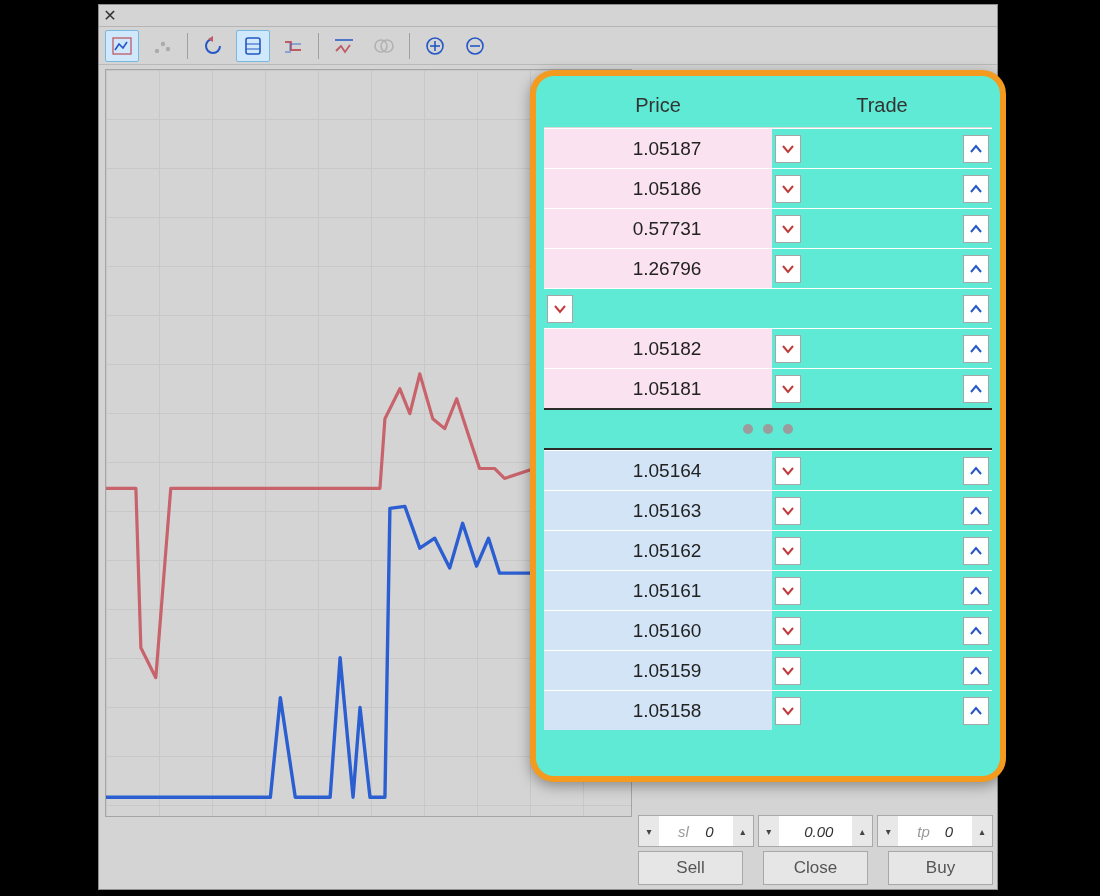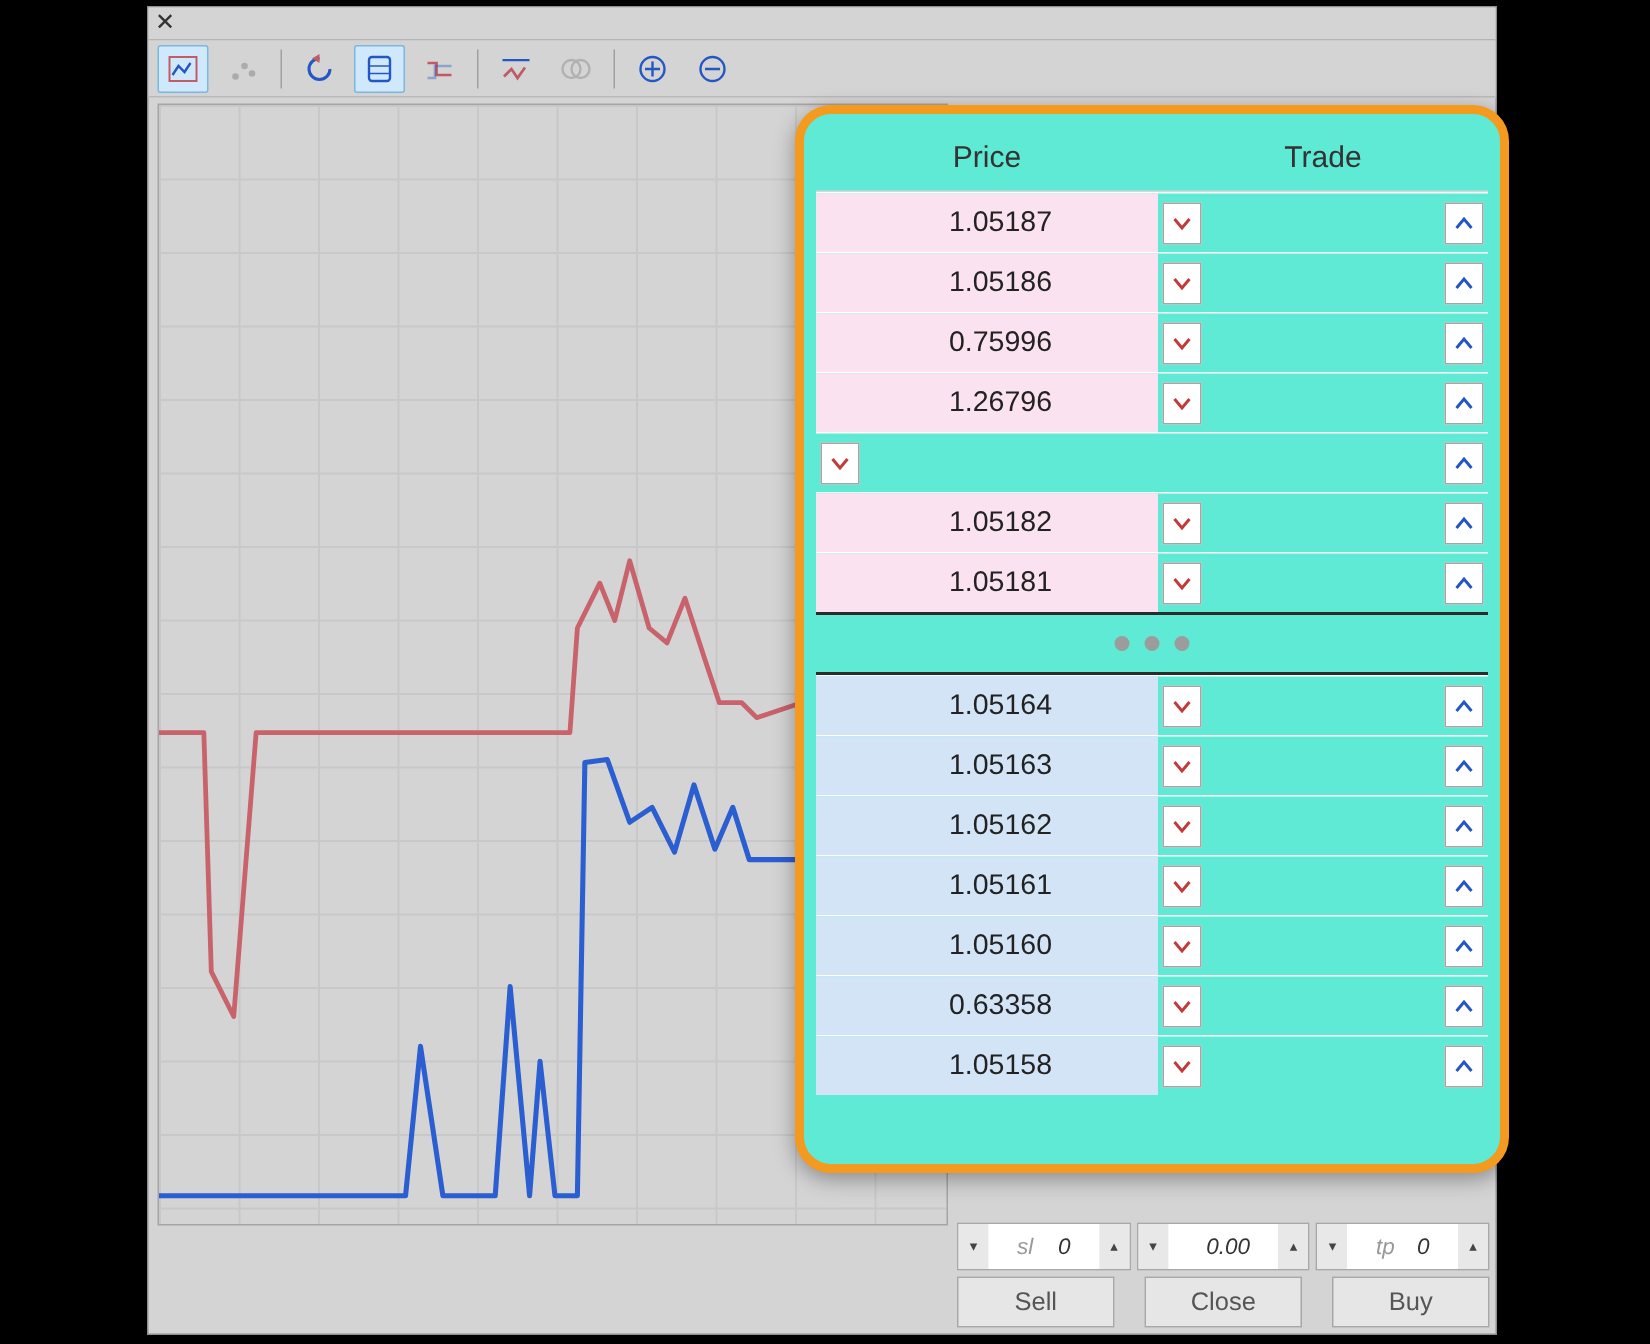--- a/index.html
+++ b/index.html
@@ -202,21 +202,21 @@
             </div>
             <div class="tspace"></div>
             <div class="tbtn">
               <svg viewBox="0 0 14 10">
                 <polyline points="2,8 7,2 12,8" fill="none" stroke="#2457c5" stroke-width="2"></polyline>
               </svg>
             </div>
           </div>
         </div>
         <div class="dom-row ask">
-          <div class="pcell">0.75996</div>
+          <div class="pcell">0.57731</div>
           <div class="tcell">
             <div class="tbtn">
               <svg viewBox="0 0 14 10">
                 <polyline points="2,2 7,8 12,2" fill="none" stroke="#c23b3b" stroke-width="2"></polyline>
               </svg>
             </div>
             <div class="tspace"></div>
             <div class="tbtn">
               <svg viewBox="0 0 14 10">
                 <polyline points="2,8 7,2 12,8" fill="none" stroke="#2457c5" stroke-width="2"></polyline>
@@ -368,21 +368,21 @@
             </div>
             <div class="tspace"></div>
             <div class="tbtn">
               <svg viewBox="0 0 14 10">
                 <polyline points="2,8 7,2 12,8" fill="none" stroke="#2457c5" stroke-width="2"></polyline>
               </svg>
             </div>
           </div>
         </div>
         <div class="dom-row bid">
-          <div class="pcell">0.63358</div>
+          <div class="pcell">1.05159</div>
           <div class="tcell">
             <div class="tbtn">
               <svg viewBox="0 0 14 10">
                 <polyline points="2,2 7,8 12,2" fill="none" stroke="#c23b3b" stroke-width="2"></polyline>
               </svg>
             </div>
             <div class="tspace"></div>
             <div class="tbtn">
               <svg viewBox="0 0 14 10">
                 <polyline points="2,8 7,2 12,8" fill="none" stroke="#2457c5" stroke-width="2"></polyline>

